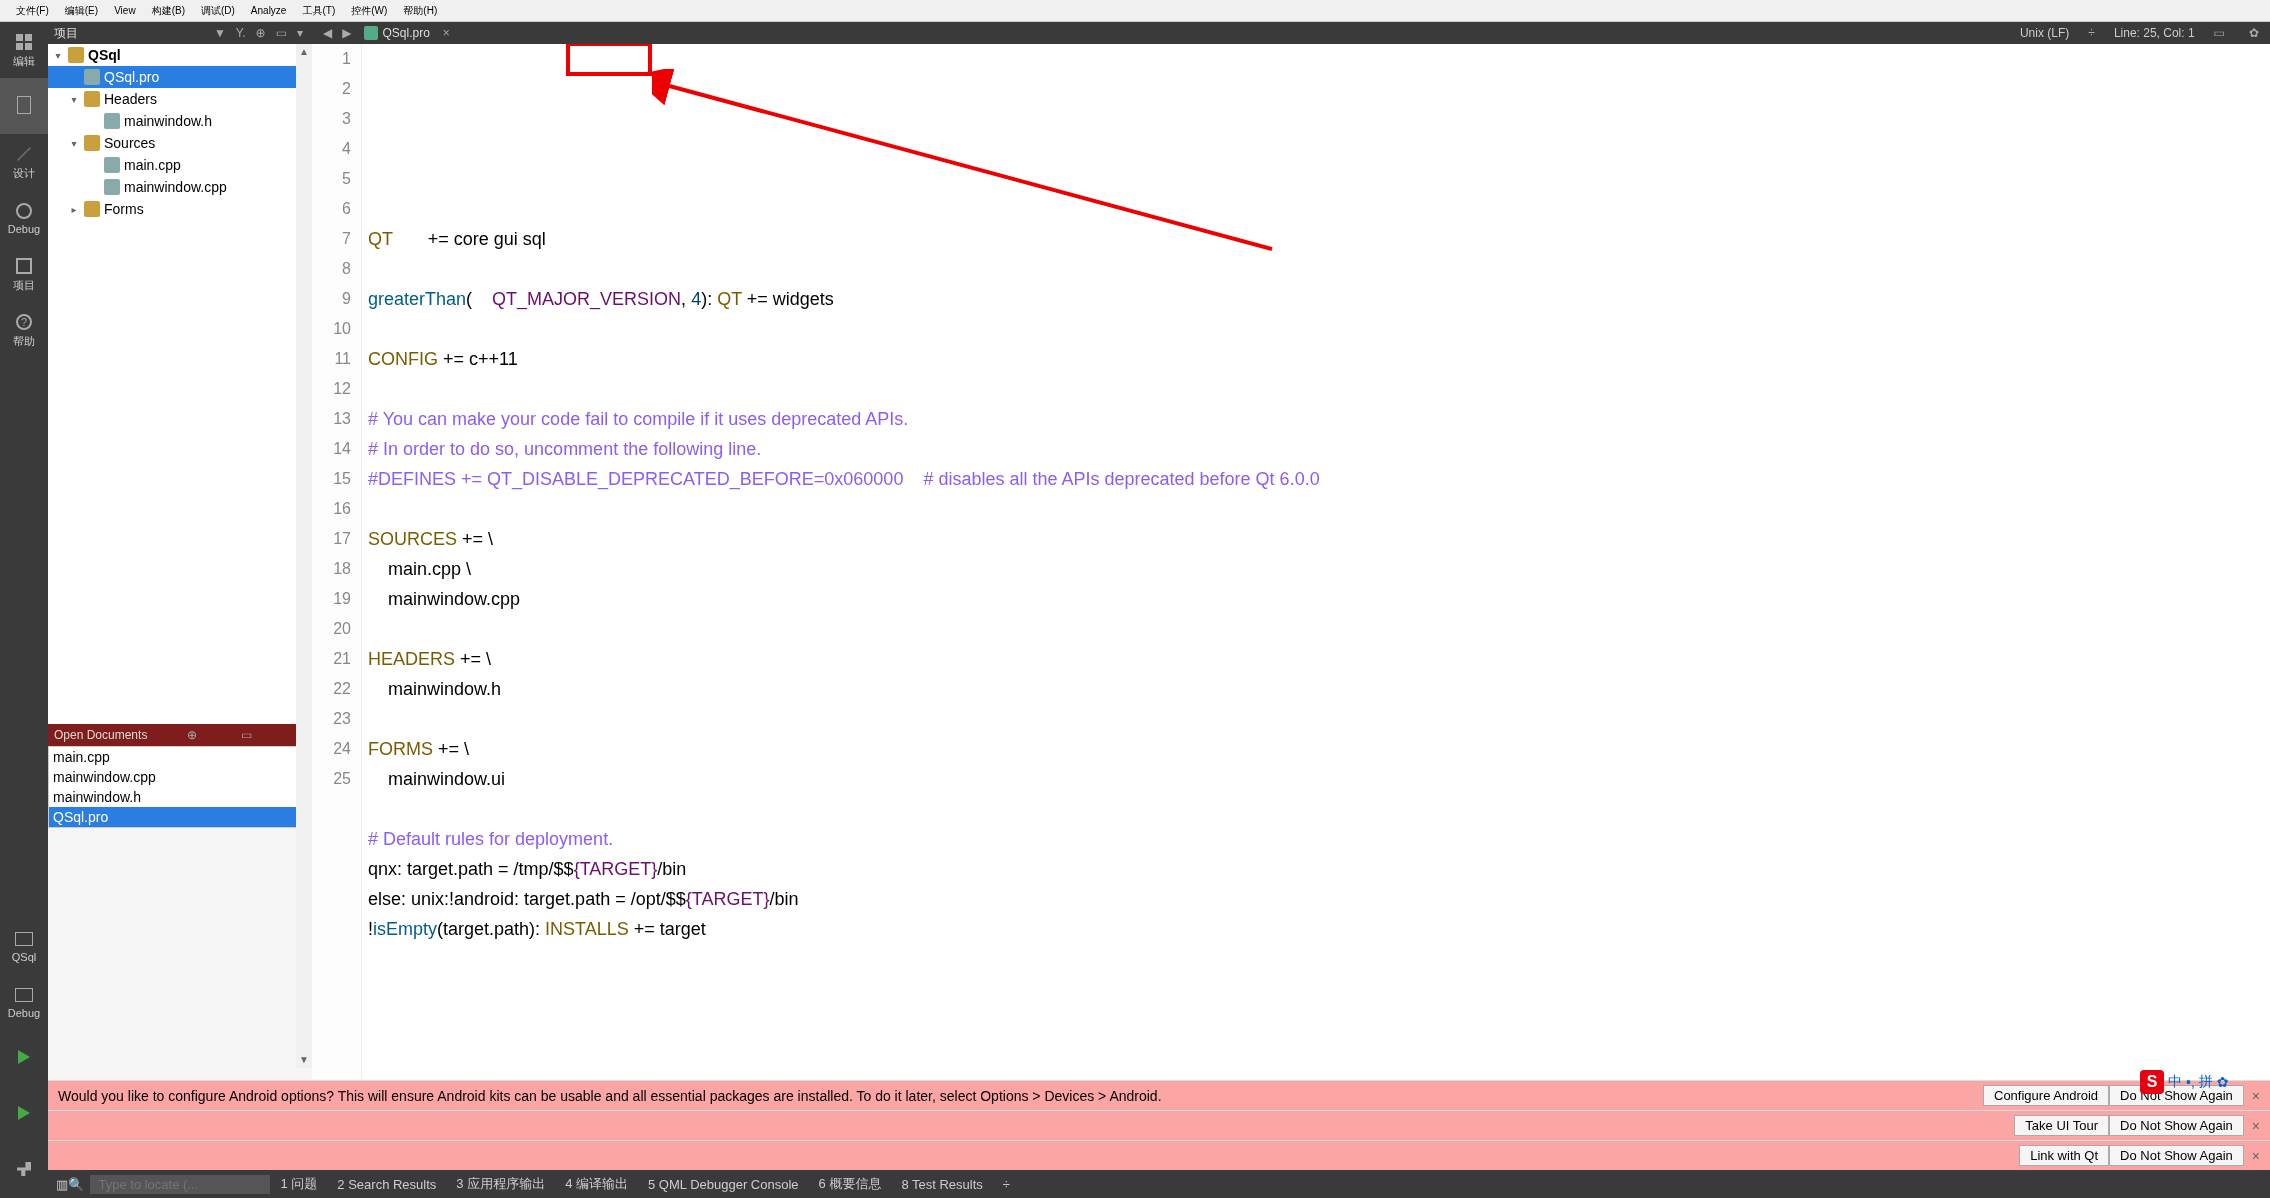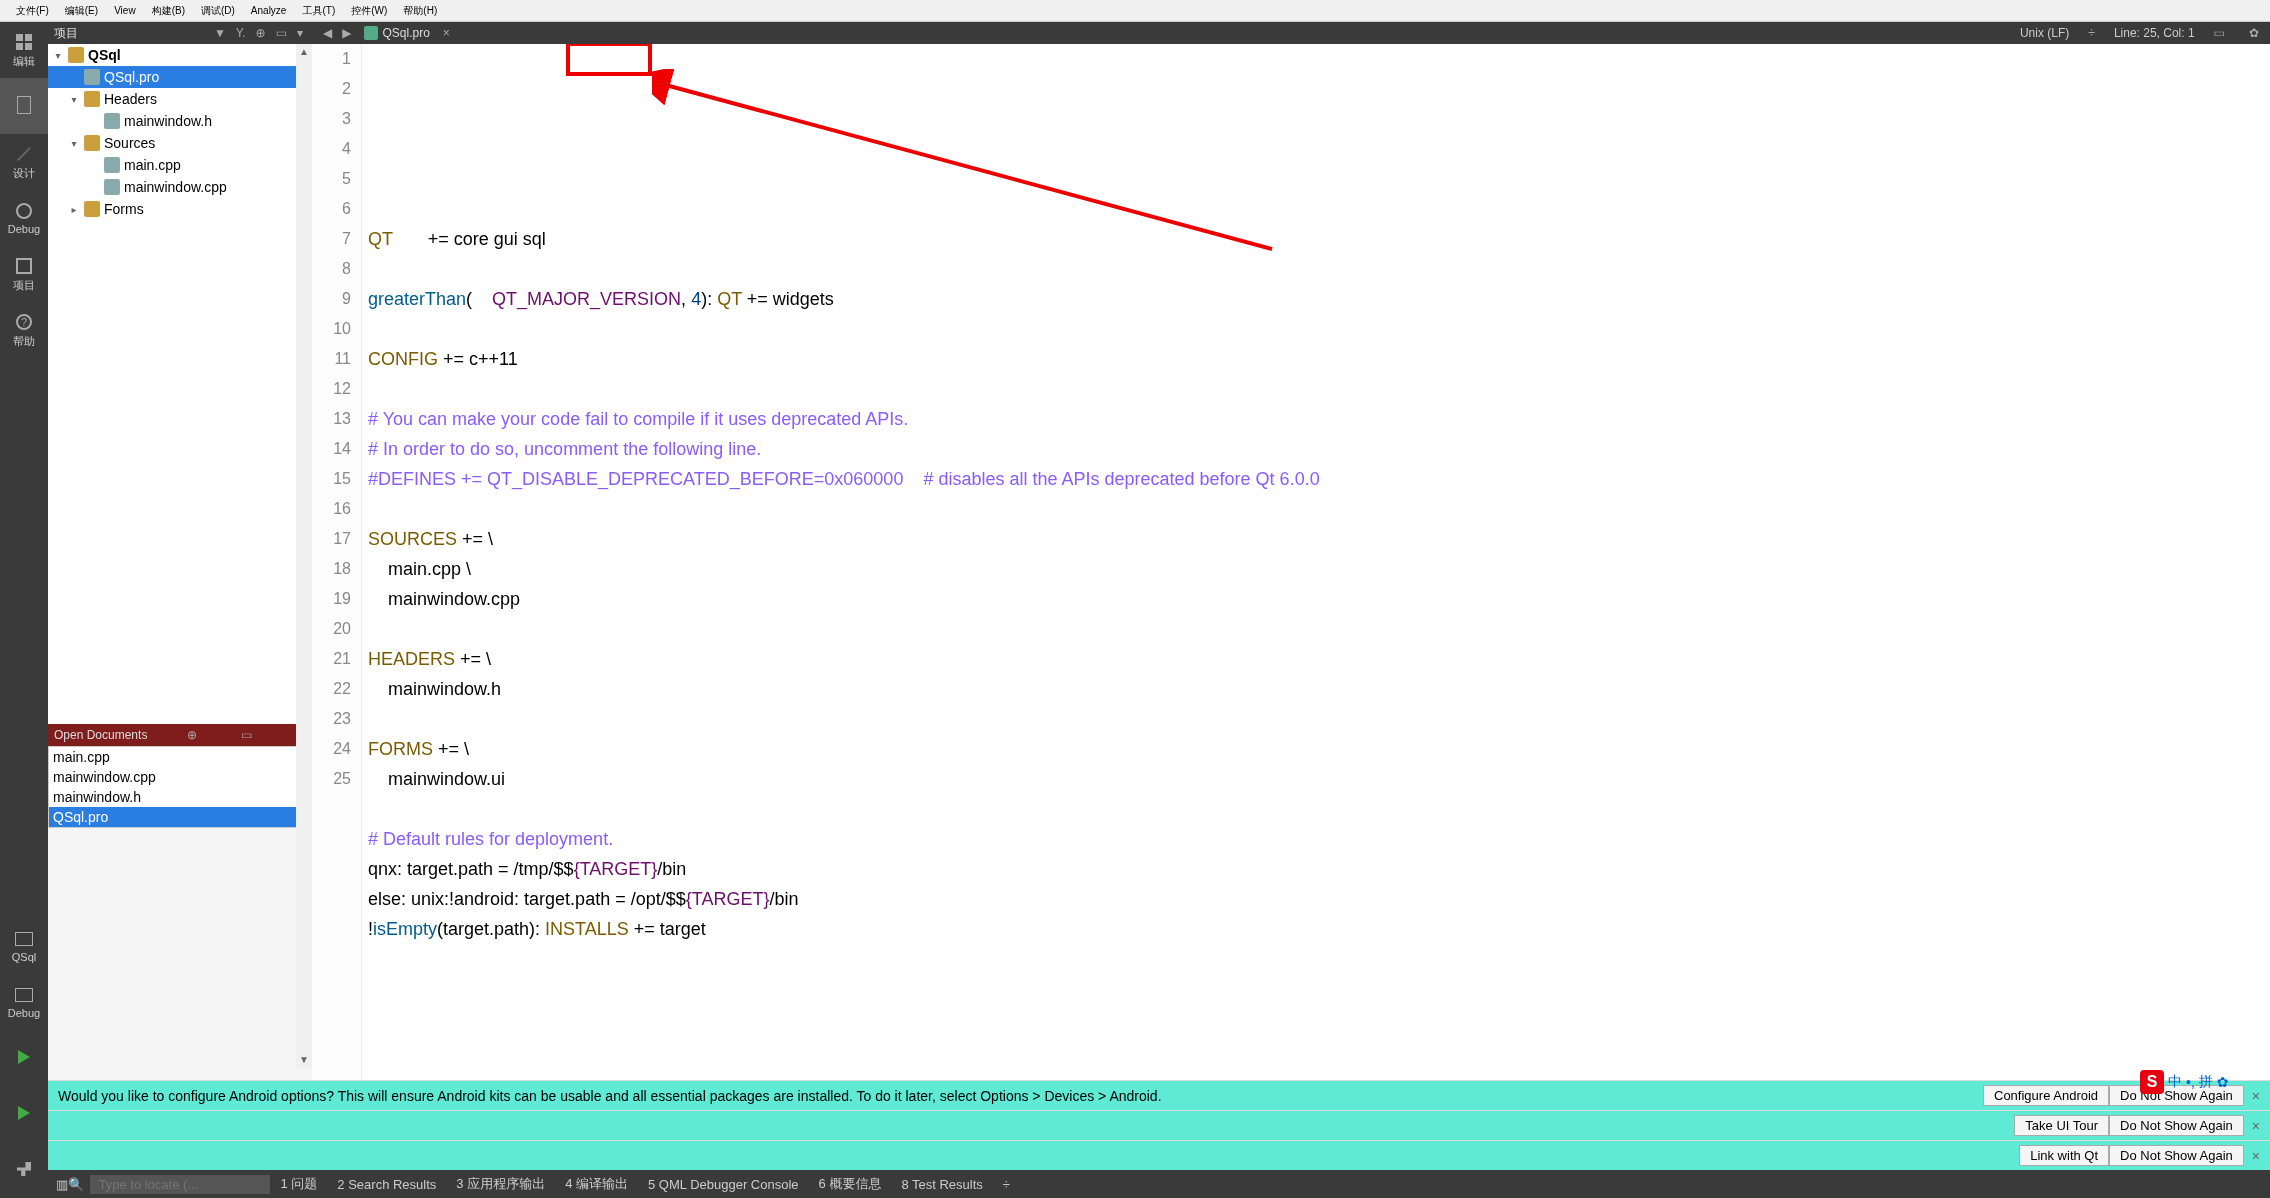--- a/index.html
+++ b/index.html
@@ -68,21 +68,21 @@
 .var { color:#6b0f6b;margin-left:20px; }
 .num { color:#004080; }
 .cmt { color:#8b5cf6; }
 .str { color:#6b0f6b; }
 
 
 .ann-box { position:absolute; border:4px solid #e00; pointer-events:none;}
 .ann-arrow { position:absolute; pointer-events:none;}
 
 
-.notif { position:absolute; left:48px; right:0; height:30px; background:#5eead4; border-top:1px solid #ddd; display:flex; align-items:center; padding:0 10px; font-size:14px;}
+.notif { position:absolute; left:48px; right:0; height:30px; background:#fca5a5; border-top:1px solid #ddd; display:flex; align-items:center; padding:0 10px; font-size:14px;}
 .notif .btn { margin-left:auto; background:#f5f5f5; border:1px solid #aaa; padding:2px 10px; cursor:pointer; font-size:13px;}
 .notif .btn + .btn { margin-left:0; }
 .notif .close-ico { margin-left:8px; cursor:pointer; color:#666; font-size:14px;}
 
 
 .statusbar { position:absolute; left:48px; right:0; bottom:0; height:28px; background:#3a3a3a; color:#ccc; display:flex; align-items:center; padding:0 8px; font-size:13px;}
 .statusbar .search { background:#555; border:none; color:#ccc; padding:2px 8px; width:180px; margin-left:6px; font-size:13px;}
 .statusbar .pane { padding:0 10px; cursor:pointer;}
 .statusbar .search-ico { color:#aaa;}
 

